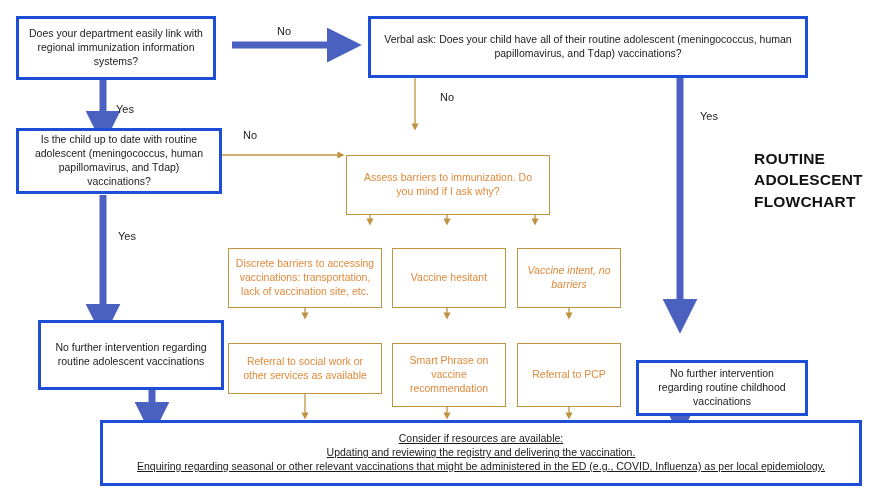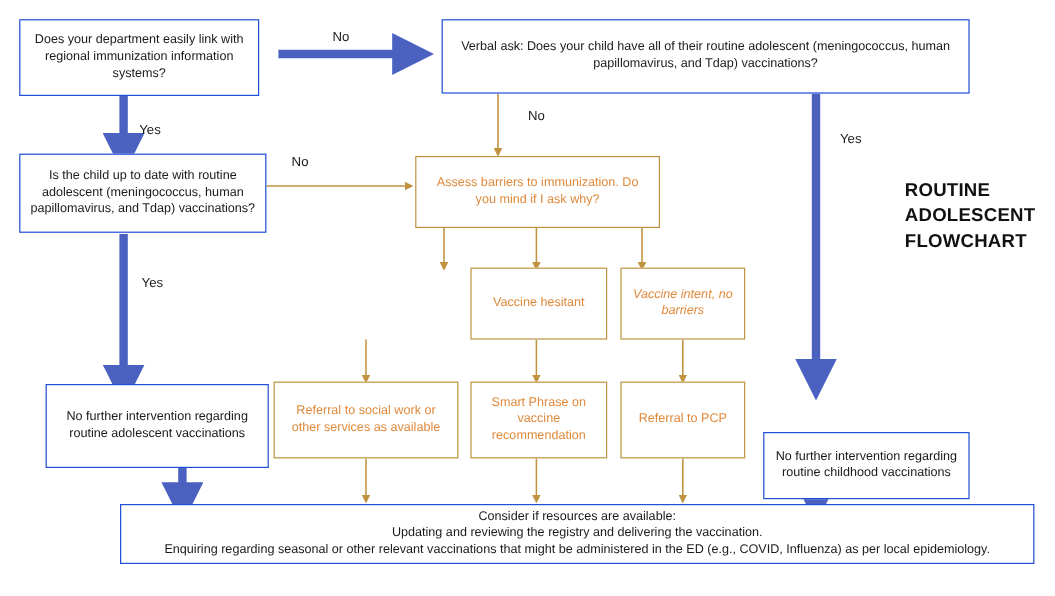--- a/index.html
+++ b/index.html
@@ -20,26 +20,27 @@
     box-sizing: border-box;
     background: #ffffff;
     display: flex;
     align-items: center;
     justify-content: center;
     text-align: center;
     line-height: 1.32;
     white-space: pre-line;
   }
   .box-green {
-    border: 1px solid #1d4ed8;
+    border: 3px solid #1d4ed8;
     color: #1a1a1a;
   }
   .box-orange {
     border: 1px solid #bf9340;
     color: #e08a3c;
+    margin-top: 25px;
   }
   .label {
     position: absolute;
     color: #1a1a1a;
     font-size: 11px;
     white-space: nowrap;
   }
   .title {
     position: absolute;
     color: #111111;
@@ -139,32 +140,33 @@
   <div class="box box-green" style="left:16px; top:16px; width:200px; height:64px; font-size:10.5px; padding:4px 8px;">Does your department easily link with regional immunization information systems?</div>
 
   <div class="box box-green" style="left:368px; top:16px; width:440px; height:62px; font-size:10.5px; padding:4px 12px;text-align:center;">Verbal ask: Does your child have all of their routine adolescent (meningococcus, human papillomavirus, and Tdap) vaccinations?</div>
 
   <div class="box box-green" style="left:16px; top:128px; width:206px; height:66px; font-size:10.5px; padding:4px 8px;">Is the child up to date with routine adolescent (meningococcus, human papillomavirus, and Tdap) vaccinations?</div>
 
   <div class="box box-green" style="left:38px; top:320px; width:186px; height:70px; font-size:10.5px; padding:4px 8px;">No further intervention regarding routine adolescent vaccinations</div>
 
   <div class="box box-green" style="left:636px; top:314px; width:172px; height:56px; font-size:10.5px; padding:4px 8px;margin-top:46px;">No further intervention regarding routine childhood vaccinations</div>
 
-  <div class="box box-green" style="left:100px; top:420px; width:762px; height:50px; font-size:10.5px; padding:4px 10px;">Consider if resources are available:
+  <div class="box box-green" style="left:100px; top:420px; width:762px; height:66px; font-size:10.5px; padding:4px 10px;text-decoration:underline;">Consider if resources are available:
 Updating and reviewing the registry and delivering the vaccination.
 Enquiring regarding seasonal or other relevant vaccinations that might be administered in the ED (e.g., COVID, Influenza) as per local epidemiology.</div>
 
   <div class="box box-orange" style="left:346px; top:130px; width:204px; height:60px; font-size:10.5px; padding:4px 8px;">Assess barriers to immunization.  Do you mind if I ask why?</div>
 
+  <div class="box box-orange" style="left:228px; top:223px; width:154px; height:60px; font-size:10.5px; padding:4px 6px;">Discrete barriers to accessing vaccinations:  transportation, lack of vaccination site, etc.</div>
 
   <div class="box box-orange" style="left:392px; top:223px; width:114px; height:60px; font-size:10.5px; padding:4px 6px;">Vaccine hesitant</div>
 
   <div class="box box-orange" style="left:517px; top:223px; width:104px; height:60px; font-size:10.5px; padding:4px 6px;font-style:italic;">Vaccine intent, no barriers</div>
 
-  <div class="box box-orange" style="left:228px; top:318px; width:154px; height:64px; font-size:10.5px; padding:4px 6px;">Referral to social work or other services as available</div>
+  <div class="box box-orange" style="left:228px; top:318px; width:154px; height:51px; font-size:10.5px; padding:4px 6px;">Referral to social work or other services as available</div>
 
   <div class="box box-orange" style="left:392px; top:318px; width:114px; height:64px; font-size:10.5px; padding:4px 6px;">Smart Phrase on vaccine recommendation</div>
 
   <div class="box box-orange" style="left:517px; top:318px; width:104px; height:64px; font-size:10.5px; padding:4px 6px;">Referral to PCP</div>
 
   <div class="label" style="left:277px; top:25px;">No</div>
 
   <div class="label" style="left:116px; top:103px;">Yes</div>
 
   <div class="label" style="left:440px; top:91px;">No</div>

